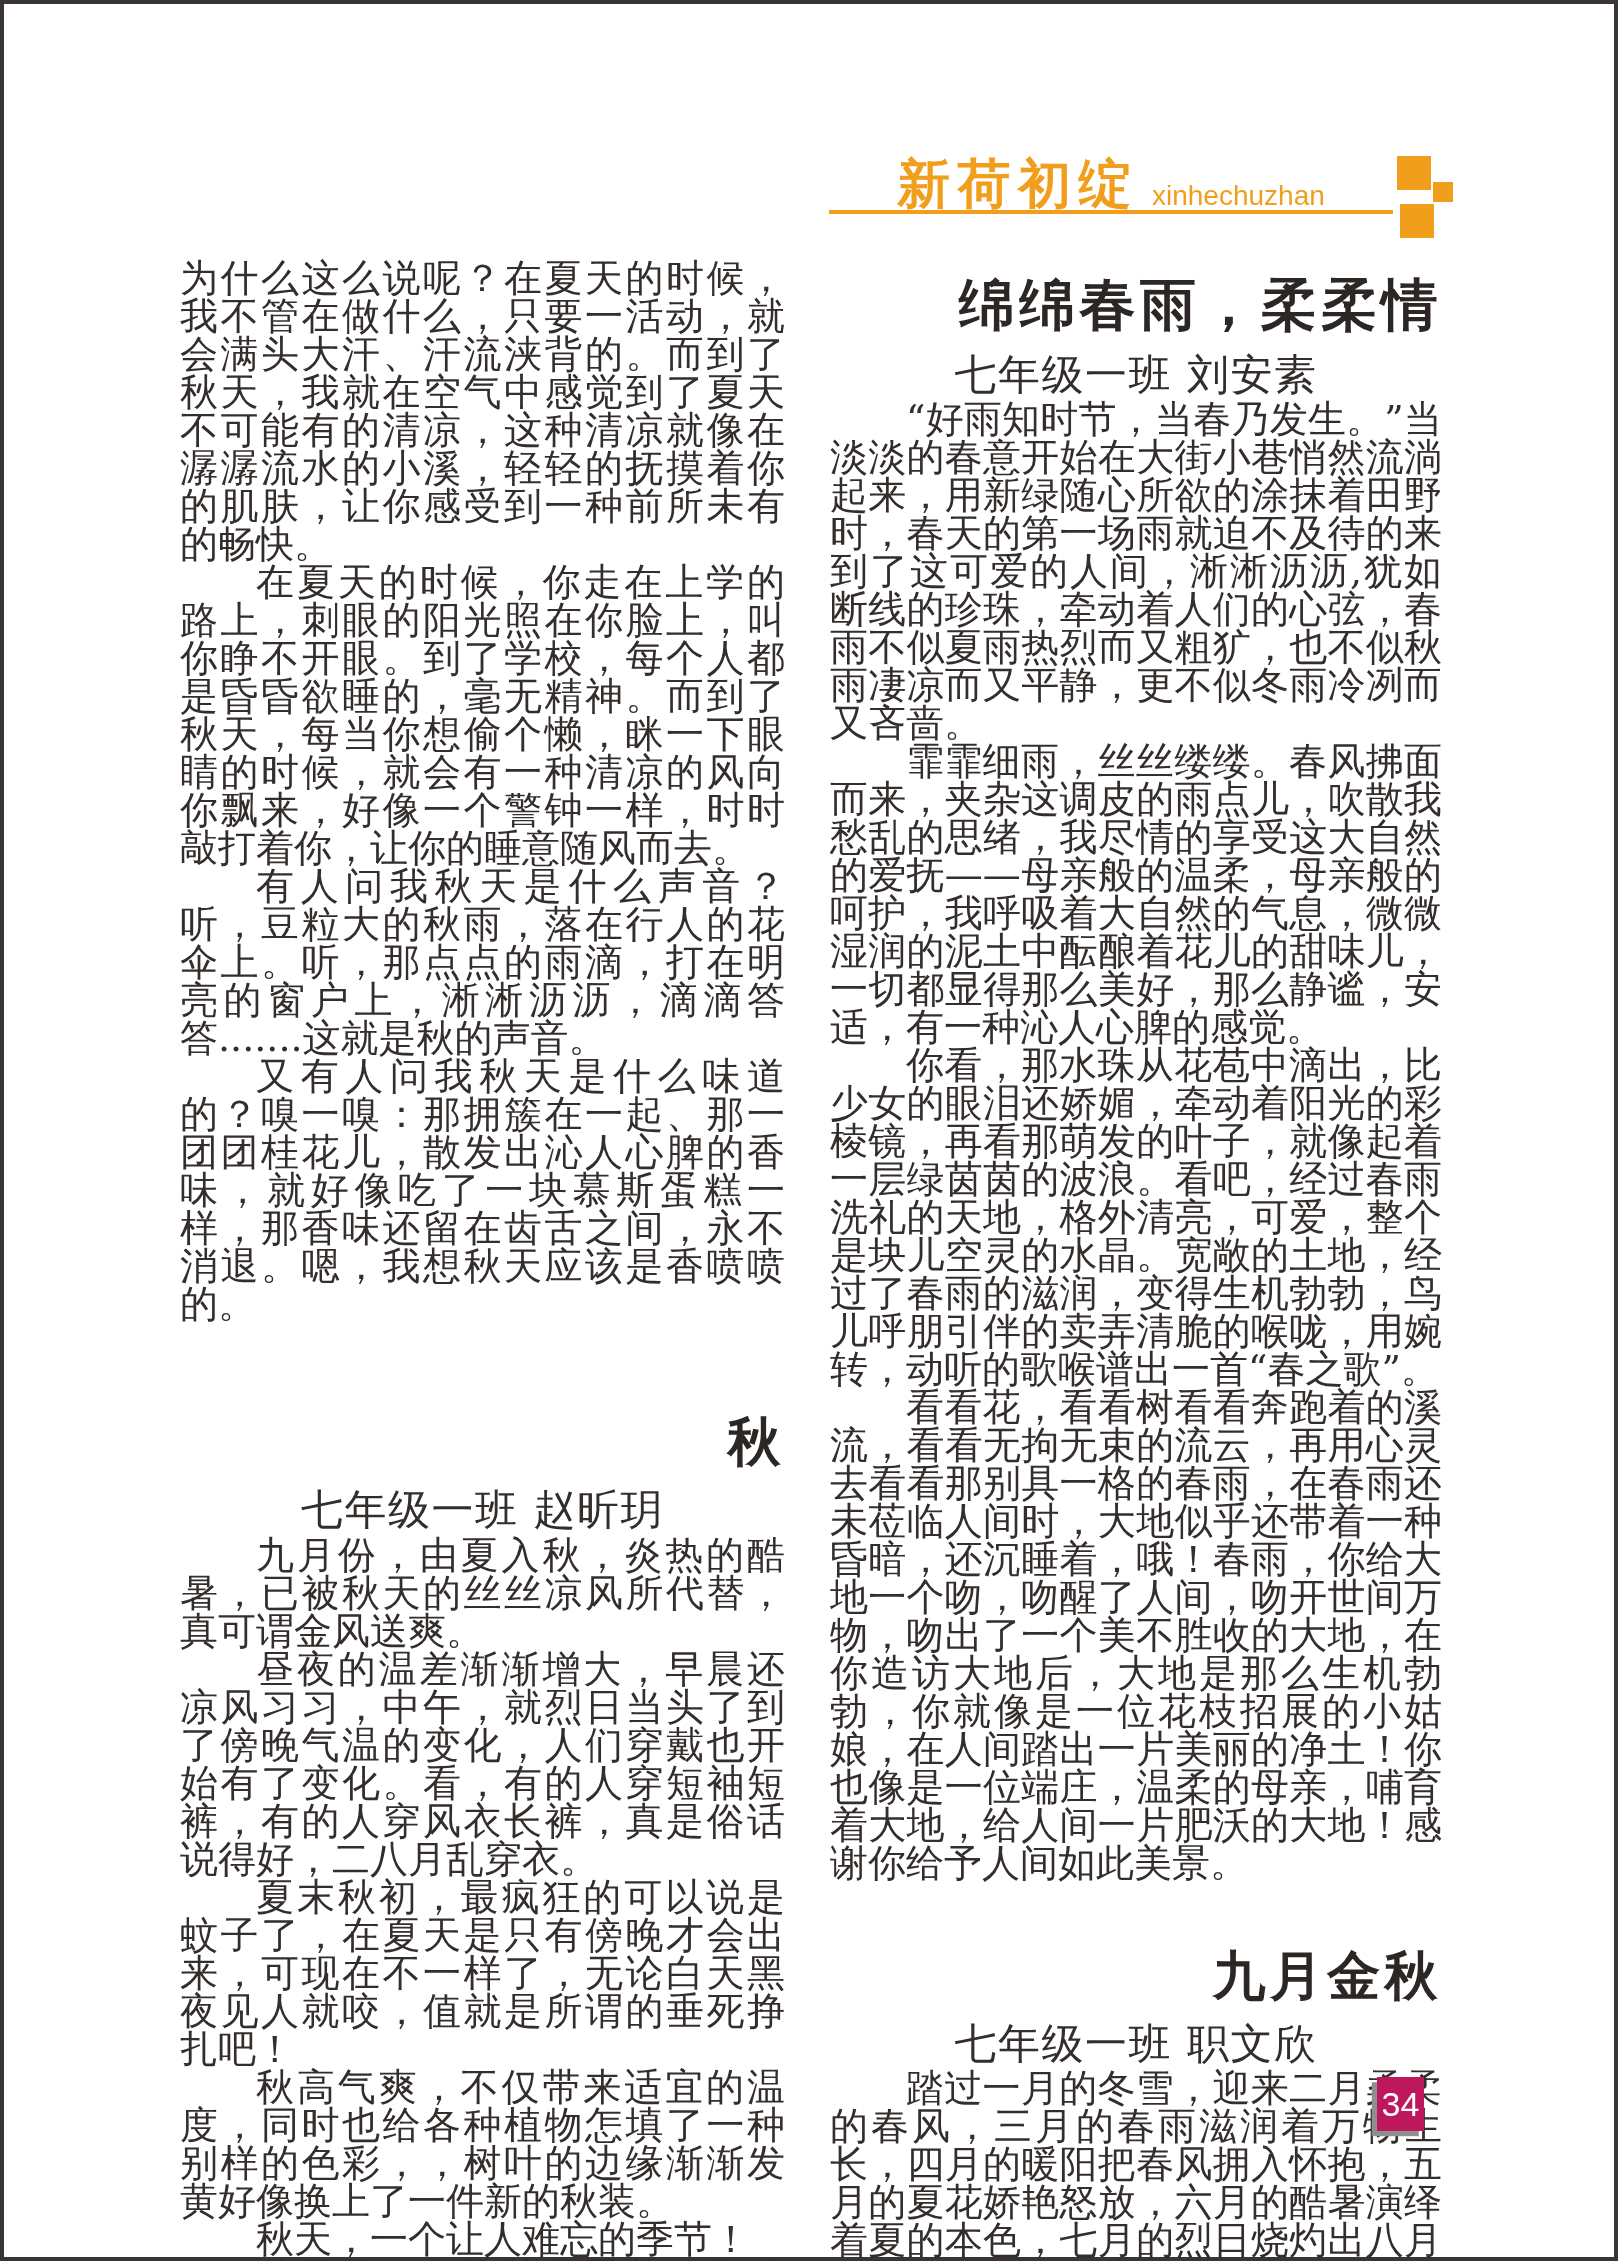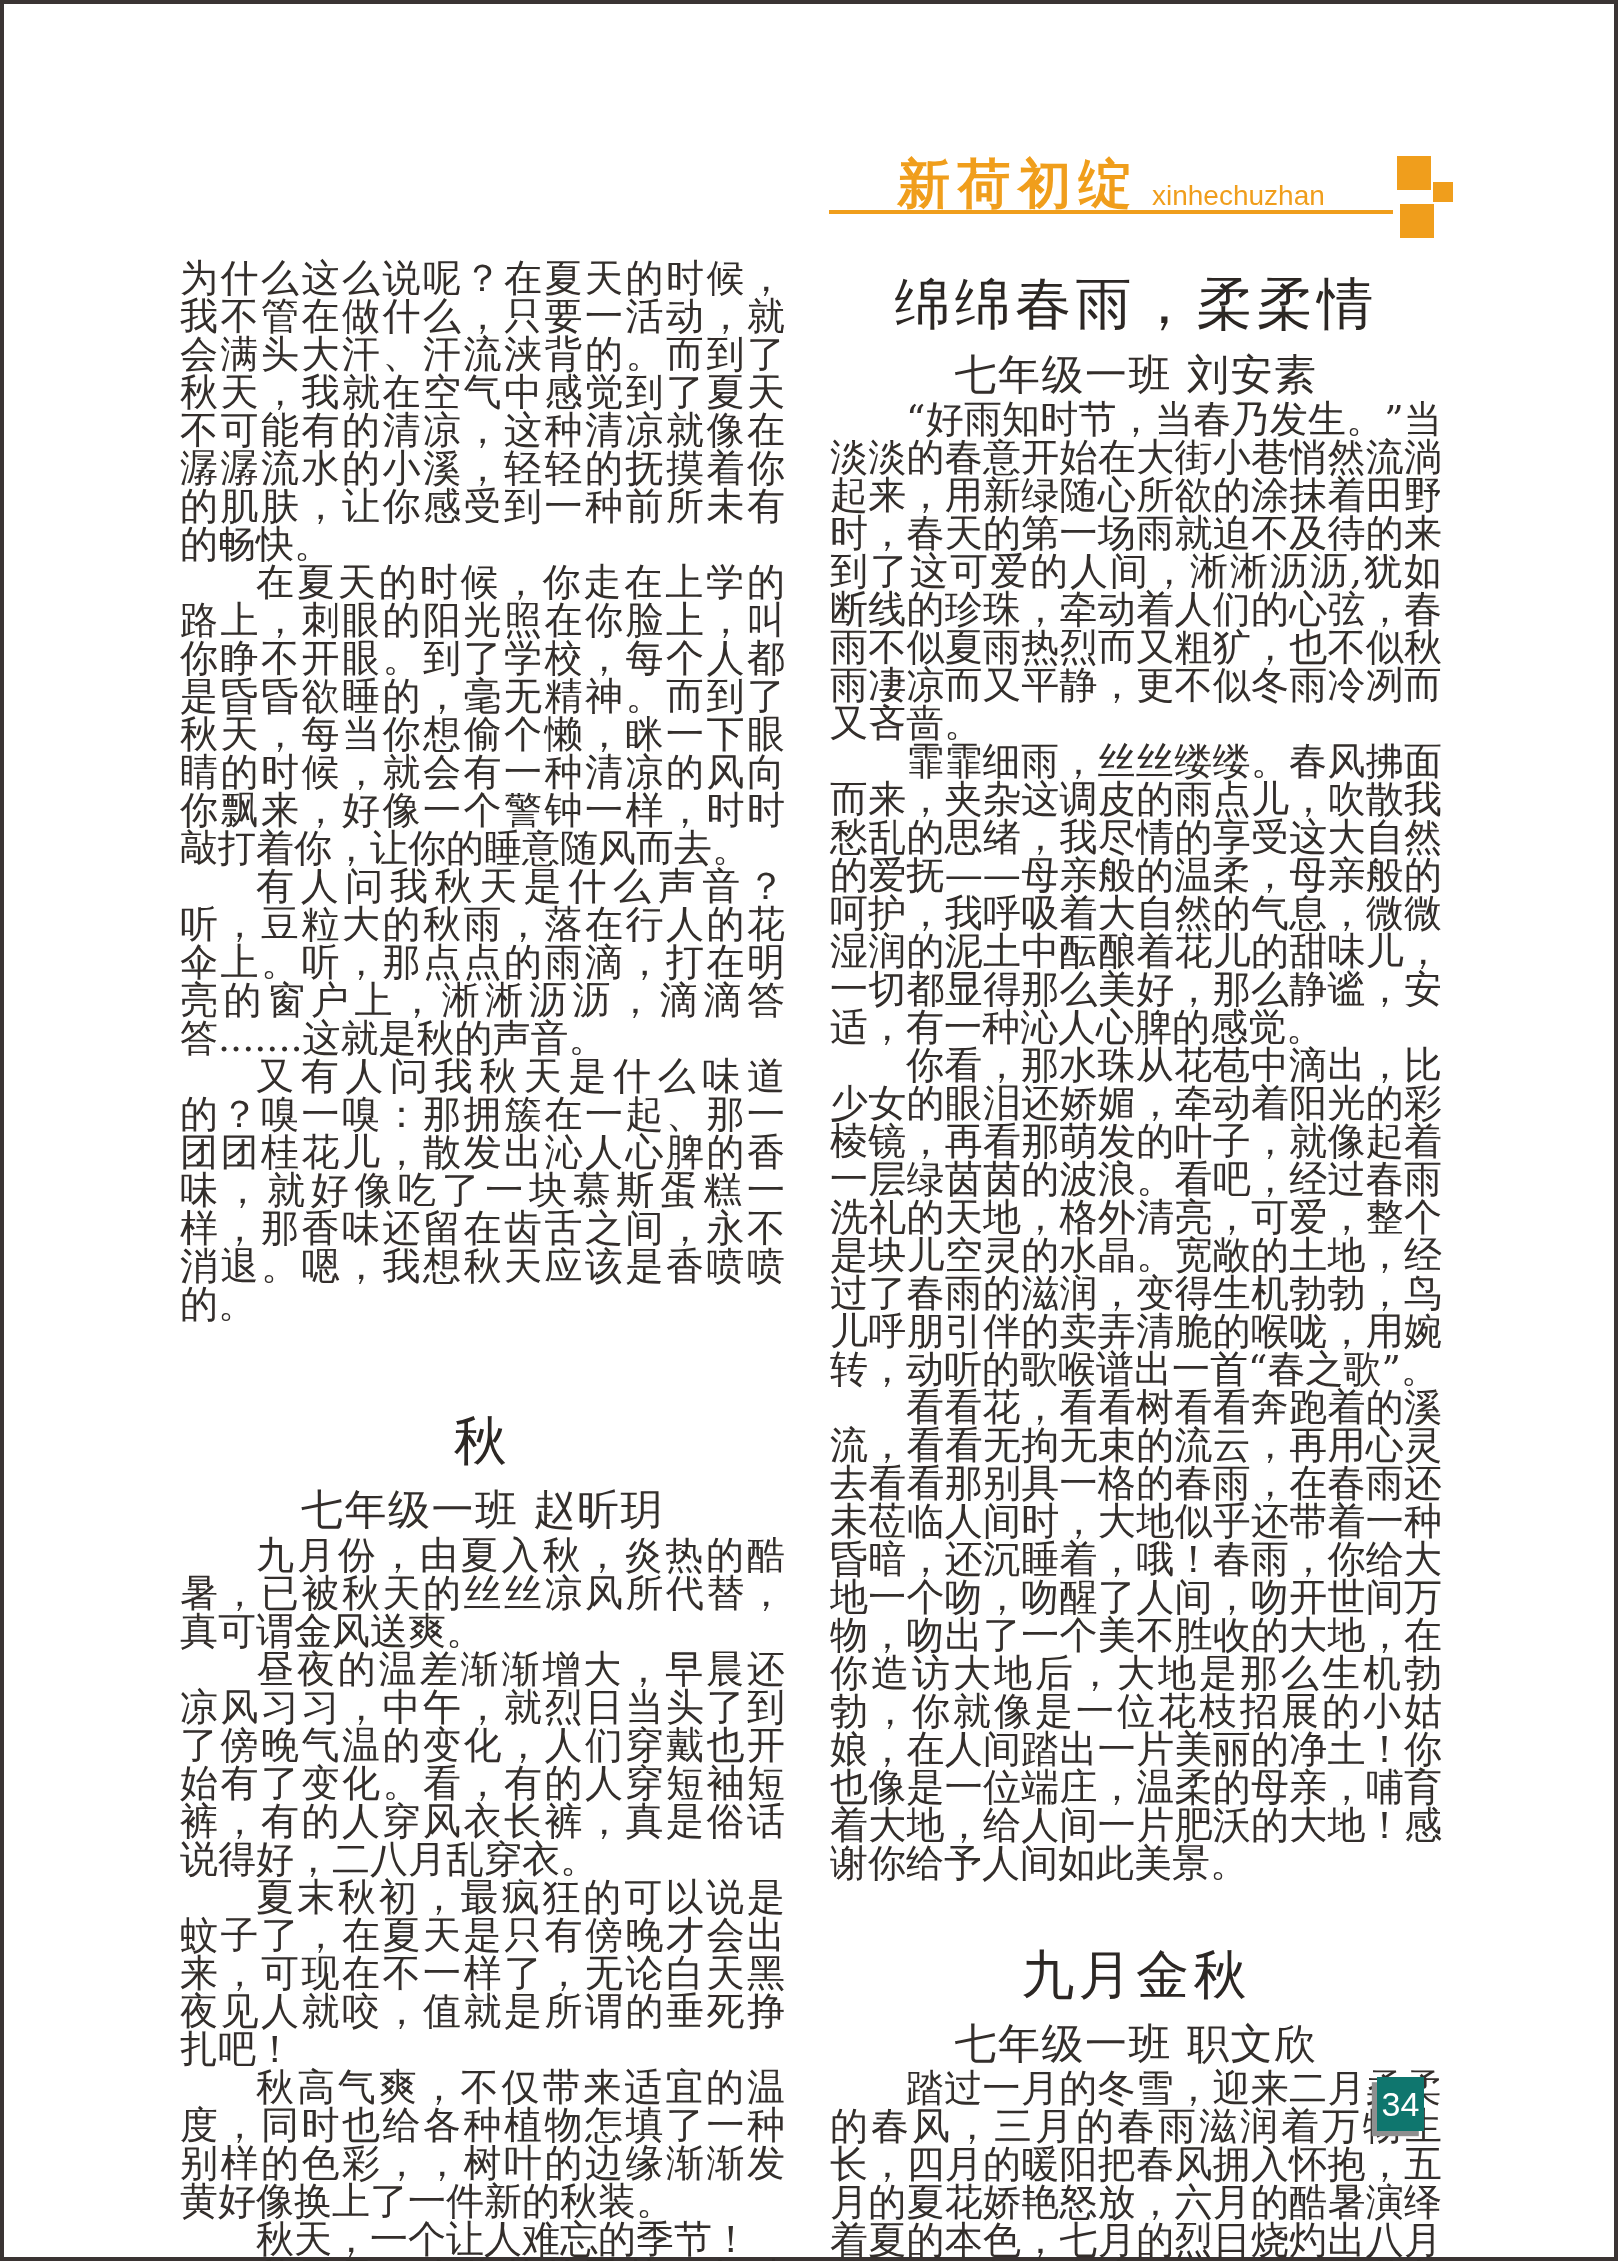--- a/index.html
+++ b/index.html
@@ -34,36 +34,36 @@
   
   .col{position:absolute;box-sizing:border-box;}
   .col-left{left:180px;top:259px;width:605px;}
   .col-right{left:830px;top:272px;width:612px;}
   p.body-para{
     font-size:38px;line-height:38px;margin:0;text-align:justify;
     text-indent:2em;color:#332e2b;
   }
   p.no-indent{text-indent:0;}
   .article-title{
-    text-align:center;font-size:53px;font-weight:normal;line-height:1.15;
+    text-align:right;font-size:53px;font-weight:bold;line-height:1.15;
     margin:88px 0 0 0;color:#2c2724;letter-spacing:4.4px;
   }
   .article-title.first{margin-top:0;font-size:56px;}
   .article-title.mid{margin-top:63px;}
   .article-byline{
     text-align:center;font-size:42px;line-height:1.2;margin:13.2px 0 0 0;color:#332e2b;
     letter-spacing:1.5px;
   }
   .lead-gap{margin-top:85px;}
   .lead-gap-sm{margin-top:50px;}
   .lead-gap-last{margin-top:66px;}
   
   .page-number-badge{
     position:absolute;left:1377px;top:2077px;width:47px;height:54px;
-    background:#0f766e;box-shadow:-5.2px 5.2px 0 #8f8f8f;
+    background:#be185d;box-shadow:-5.2px 5.2px 0 #8f8f8f;
     display:flex;align-items:center;justify-content:center;
   }
   .page-number-badge span{
     color:#ffffff;font-size:34px;font-family:"Liberation Sans", sans-serif;line-height:1;
   }
 </style>
 </head>
 <body>
 
 <div class="page-border"></div>

